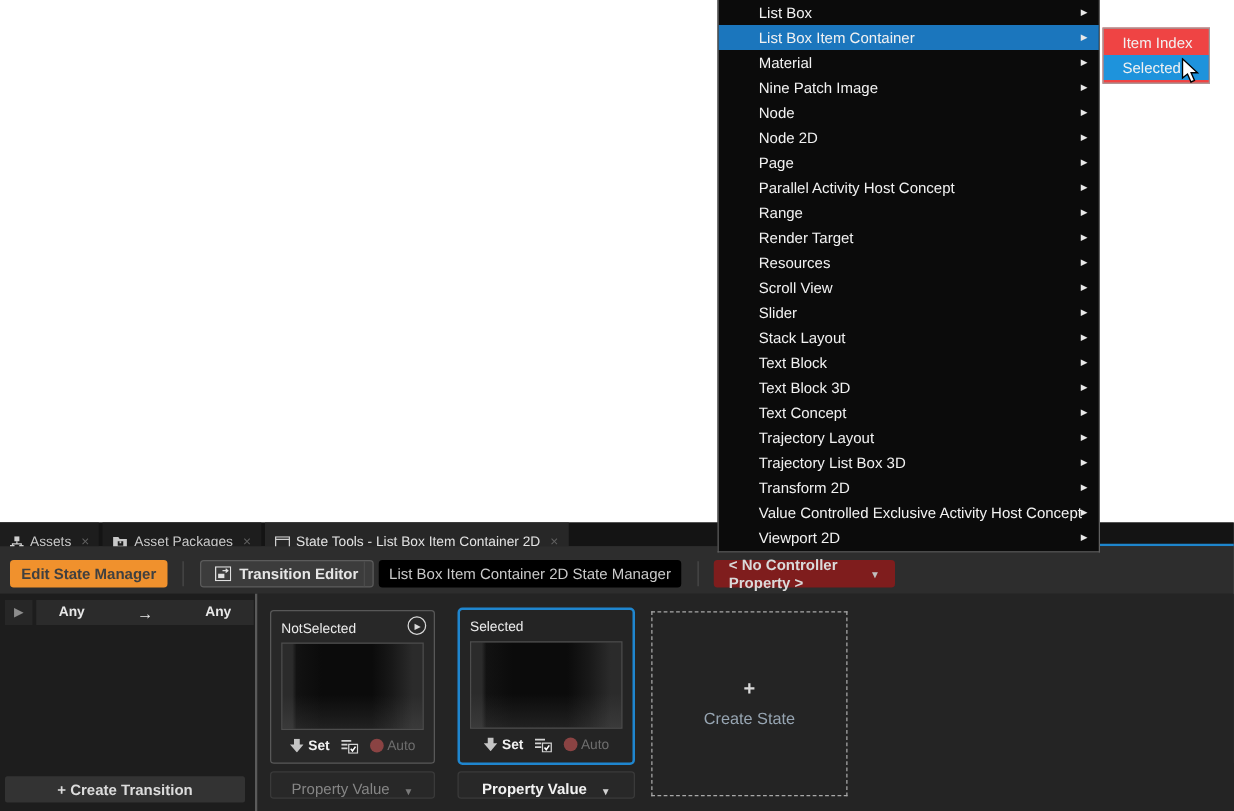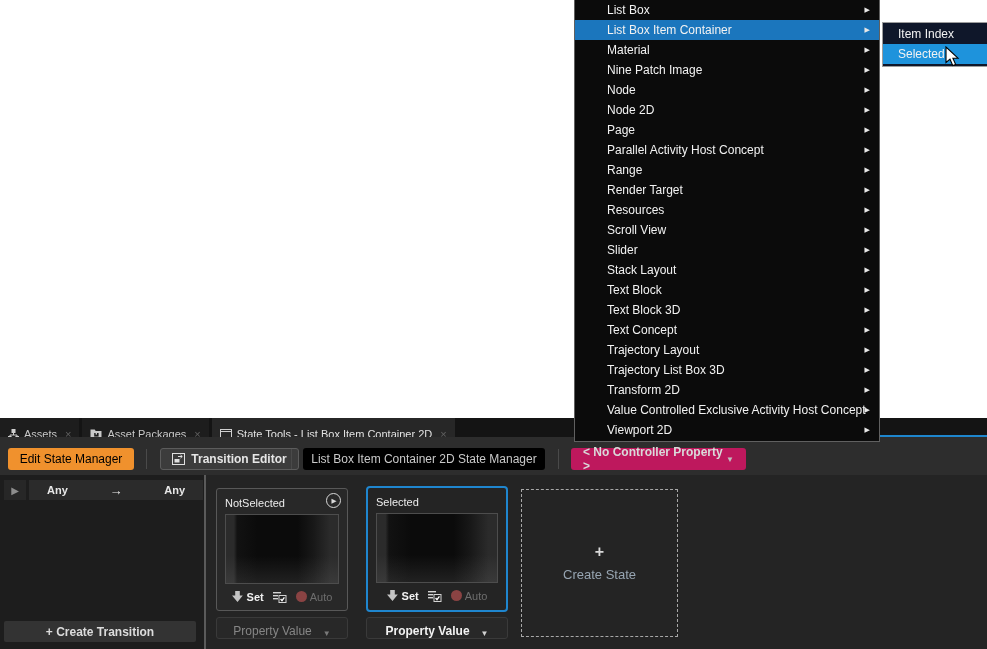--- a/index.html
+++ b/index.html
@@ -17,28 +17,28 @@
   .tab { display:flex; align-items:center; gap:5px; padding:16px 8px; background:#1d1d1d; margin-right:3px;
          color:#c9c9c9; font-size:11px; white-space:nowrap; cursor:default; }
   .tab.active { background:#272727; color:#e2e2e2; }
   .tab-close { color:#616161; font-size:11px; margin-left:3px; line-height:1; }
   .ticon { display:flex; align-items:center; }
 
   .focus-line { position:absolute; left:880px; top:17px; width:107px; height:2px; background:#1e86cd; }
 
   .toolbar { position:absolute; left:0; top:19px; width:100%; height:38px; background:#2d2d2d; }
   .btn-orange { position:absolute; left:8px; top:11px; width:126px; height:22px; background:#f0912d;
-    border:none; border-radius:3px; color:#000000; font-weight:normal; font-size:12px; font-family:inherit; }
+    border:none; border-radius:3px; color:#404040; font-weight:bold; font-size:12px; font-family:inherit; }
   .tsep { position:absolute; top:12px; width:1px; height:20px; background:#4a4a4a; }
   .btn-transition { position:absolute; left:160px; top:11px; width:139px; height:22px; background:#3c3c3c;
     border:1px solid #5c5c5c; border-radius:3px; color:#e6e6e6; font-size:12px; font-weight:bold;
     display:flex; align-items:center; justify-content:center; gap:6px; font-family:inherit; }
   .sm-title { position:absolute; left:303px; top:11px; width:242px; height:22px; background:#000000;
     border-radius:3px; color:#c9c9c9; font-size:12px; display:flex; align-items:center; justify-content:center; white-space:nowrap; }
-  .dropdown-ctrl { position:absolute; left:571px; top:11px; width:175px; height:22px; background:#be185d;
+  .dropdown-ctrl { position:absolute; left:571px; top:11px; width:145px; height:22px; background:#7f1d1d;
     border-radius:3px; color:#dadada; font-size:12px; font-weight:bold; display:flex; align-items:center; padding:0 12px; }
   .caret { font-size:8px; color:#c0c0c0; }
   .dropdown-ctrl .caret { margin-left:auto; }
 
   .content { position:absolute; left:0; top:57px; width:100%; height:174px; background:#242424; }
   .left-pane { position:absolute; left:0; top:0; width:204px; height:100%; background:#1d1d1d; }
   .pane-divider { position:absolute; left:204px; top:0; width:2px; height:100%; background:#5a5a5a; }
   .right-pane { position:absolute; left:206px; top:0; right:0; height:100%; background:#242424; }
 
   .play-btn { position:absolute; left:4px; top:5px; width:22px; height:20px; background:#272727;
@@ -79,21 +79,21 @@
   .cs-plus { color:#d8d8d8; font-size:16px; font-weight:bold; line-height:1; }
 
   
   .context-menu { position:absolute; left:574px; top:0; width:306px; background:#0b0b0b;
     border:1px solid #606060; border-top:none; padding-bottom:1px; z-index:10; }
   .menu-item { height:20px; display:flex; align-items:center; color:#f2f2f2; font-size:12px;
     padding-left:32px; padding-right:22px; position:relative; white-space:nowrap; overflow:hidden; }
   .menu-item .m-arrow { position:absolute; right:9px; font-size:7px; color:#e8e8e8; }
   .menu-item.hl { background:#1b76bd; }
 
-  .submenu { position:absolute; left:882px; top:22px; width:106px; background:#0f172a;
+  .submenu { position:absolute; left:882px; top:22px; width:86px; background:#ef4444;
     border:1px solid #9d9d9d; padding:1px 0 2px; z-index:11; }
   .submenu-item { height:20px; display:flex; align-items:center; padding-left:15px; color:#f2f2f2; font-size:12px; white-space:nowrap; }
   .submenu-item.hl { background:#1e93dc; }
 
   .cursor { position:absolute; left:945px; top:46px; z-index:20; }
 </style>
 </head>
 <body>
 
 <div class="panel">

